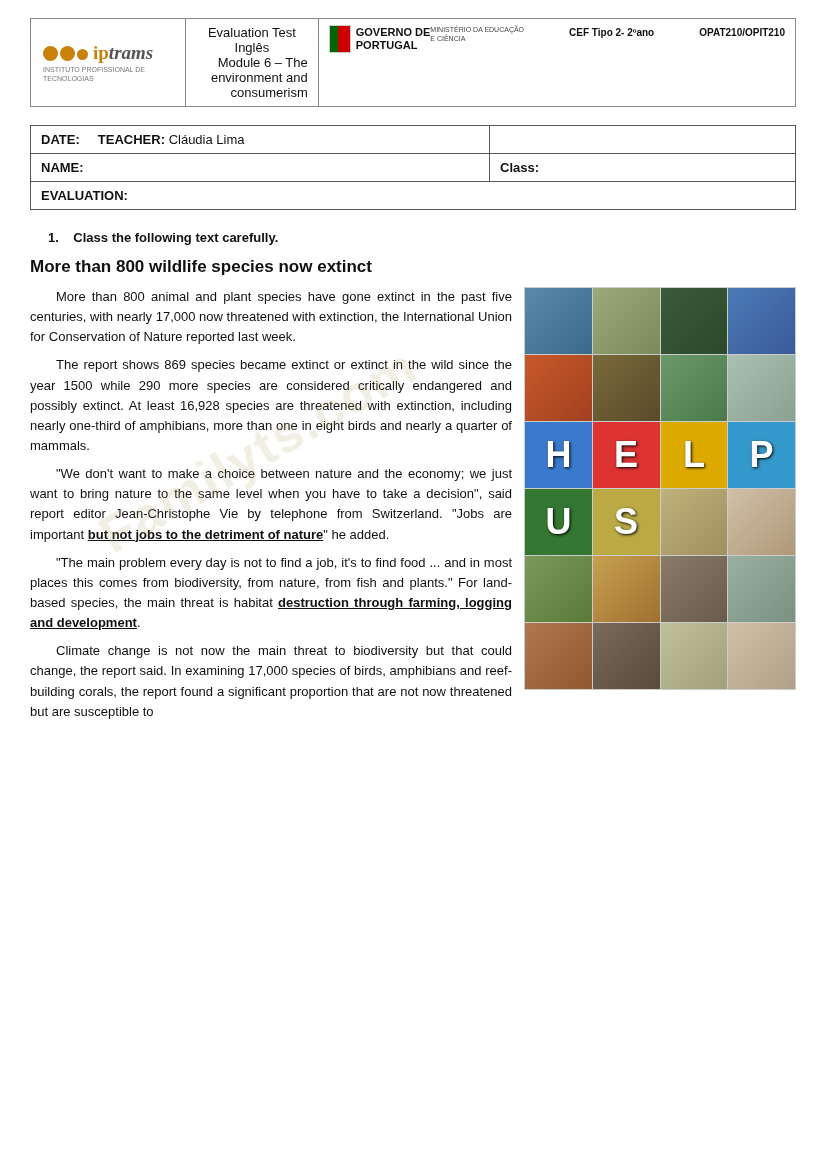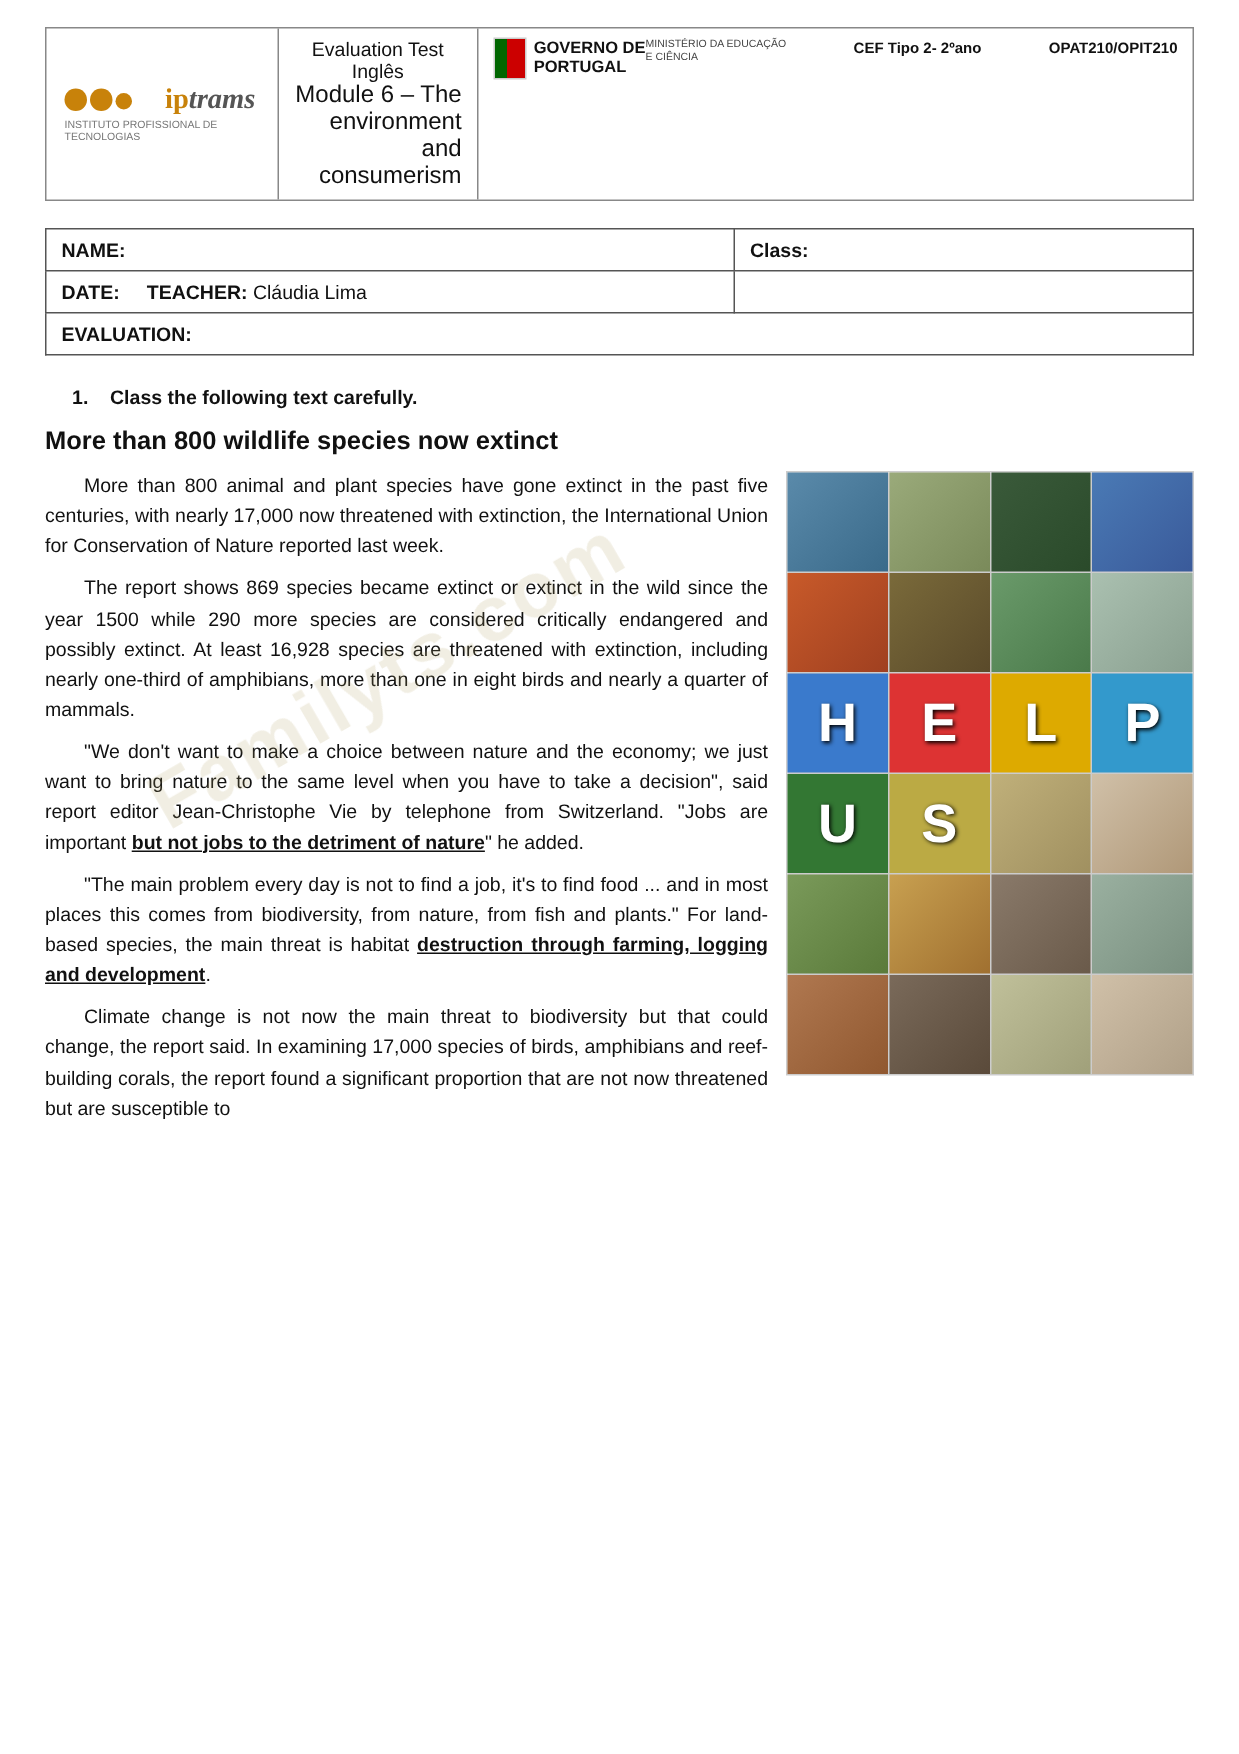--- a/index.html
+++ b/index.html
@@ -38,21 +38,21 @@
     }
     .header-center-title {
       font-size: 13px;
       font-weight: normal;
     }
     .header-center-subtitle {
       font-size: 13px;
       font-weight: normal;
     }
     .header-center-module {
-      font-size: 16px;
+      font-size: 13px;
     }
     .header-right {
       display: flex;
       flex-direction: row;
       align-items: flex-start;
       justify-content: center;
       padding: 6px 10px;
       min-width: 170px;
     }
     .portugal-logo {
@@ -148,21 +148,21 @@
   </style>
 </head>
 <body>
 
 <div class="watermark">Familyts.com</div>
 
 <div class="header-box">
 
   <div class="header-logo">
     <div style="display:flex;flex-direction:column;align-items:flex-start;">
-      <div style="display:flex;align-items:center;gap:19px;margin-bottom:2px;">
+      <div style="display:flex;align-items:center;gap:2px;margin-bottom:2px;">
         <div style="display:flex;gap:2px;align-items:center;">
           <div style="width:15px;height:15px;border-radius:50%;background:#c8820a;"></div>
           <div style="width:15px;height:15px;border-radius:50%;background:#c8820a;"></div>
           <div style="width:11px;height:11px;border-radius:50%;background:#c8820a;margin-top:2px;"></div>
         </div>
         <div style="margin-left:3px;">
           <span style="font-size:19px;font-weight:bold;color:#c8820a;font-family:serif;">ip</span><span style="font-size:19px;font-weight:bold;color:#555;font-family:serif;font-style:italic;">trams</span>
         </div>
       </div>
       <div style="font-size:7px;color:#777;max-width:130px;line-height:1.2;">INSTITUTO PROFISSIONAL DE TECNOLOGIAS</div>
@@ -193,35 +193,35 @@
       <span>E CIÊNCIA</span>
     </div>
     <div class="cef-text">CEF Tipo 2- 2ºano</div>
     <div class="cef-text">OPAT210/OPIT210</div>
   </div>
 </div>
 
 <table class="info-table">
   <tbody>
       <tr>
-    <td style="width:60%;">
-      <span class="label">NAME:</span>
-    </td>
-    <td>
-      <span class="label">Class:</span>
-    </td>
-  </tr>
-  <tr>
     <td>
       <span class="label">DATE:</span>
       &nbsp;&nbsp;&nbsp;
       <span class="label">TEACHER:</span>
       <span>Cláudia Lima</span>
     </td>
     <td></td>
+  </tr>
+  <tr>
+    <td style="width:60%;">
+      <span class="label">NAME:</span>
+    </td>
+    <td>
+      <span class="label">Class:</span>
+    </td>
   </tr>
   <tr>
     <td colspan="2">
       <span class="label">EVALUATION:</span>
     </td>
   </tr>
 </tbody>
   </table>
 
 <div class="instruction">

